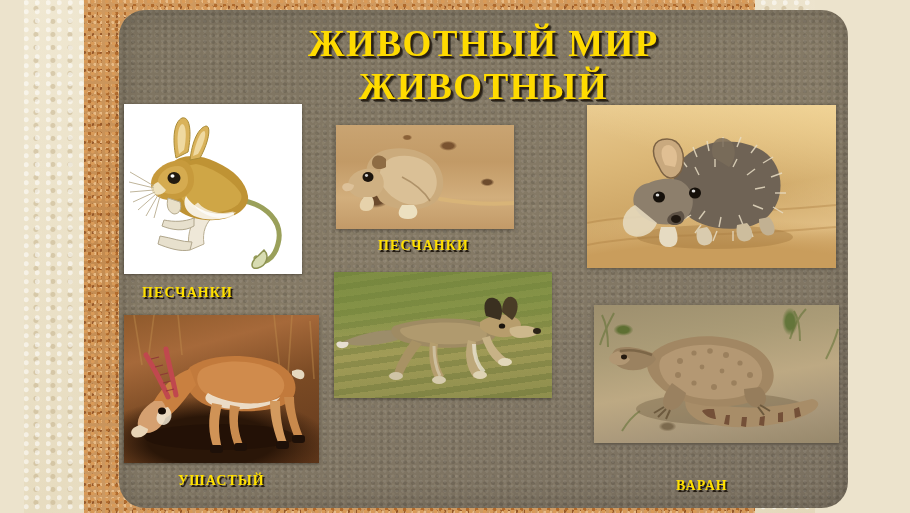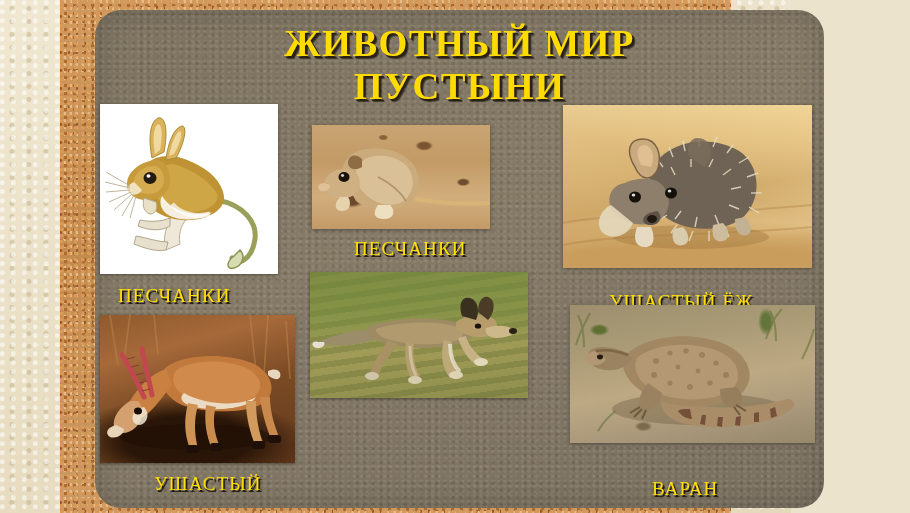--- a/index.html
+++ b/index.html
@@ -8,20 +8,21 @@
     font-family:"Liberation Serif", serif;
     background:#ece3cc;
   }
   #slide{
     position:relative;width:791px;height:513px;
     background:
       radial-gradient(circle at 20% 30%, rgba(255,255,255,.55) 0 2px, rgba(0,0,0,0) 3px),
       radial-gradient(circle at 70% 65%, rgba(190,170,130,.45) 0 2px, rgba(0,0,0,0) 3px),
       linear-gradient(135deg,#f0e8d2 0%,#e7dcc0 40%,#efe7d3 70%,#e4d8bb 100%);
     background-size:11px 9px, 17px 13px, 100% 100%;
+    margin-left:24px;
   }
   
   .cork{
     position:absolute;
     left:60px;top:0px;right:60px;bottom:0px;
     background:
       radial-gradient(circle at 25% 25%, #d89a58 0 1.6px, rgba(0,0,0,0) 2.2px),
       radial-gradient(circle at 62% 70%, #b06a2c 0 1.5px, rgba(0,0,0,0) 2.1px),
       radial-gradient(circle at 85% 18%, #e8bb86 0 1.4px, rgba(0,0,0,0) 2px),
       radial-gradient(circle at 8% 80%, #97592a 0 1.3px, rgba(0,0,0,0) 1.9px),
@@ -55,21 +56,21 @@
   #title .l2{display:block;}
   
   .card{position:absolute;}
   .photo{
     position:absolute;inset:0;
     background-size:cover;background-position:center;
     box-shadow:0 1px 4px rgba(0,0,0,.35);
   }
   .caption{
     position:absolute;
-    font-size:19px;font-weight:normal;letter-spacing:1.1px;
+    font-size:14px;font-weight:bold;letter-spacing:1.1px;
     color:#ffe000;
     text-shadow:1.5px 1.5px 0 #241b10, 2px 2px 1px rgba(0,0,0,.5);
     white-space:nowrap;
     font-family:"Liberation Serif", serif;
   }
 
   
 
   
   .jerboa{background:#ffffff;}
@@ -119,21 +120,21 @@
 <body>
 
 <div id="slide">
 
   <div class="cork"></div>
 
   <div class="panel">
 
     <div id="title">
       <span>ЖИВОТНЫЙ  МИР</span>
-      <span class="l2">ПУСТЫНИ</span>
+      <span class="l2">ЖИВОТНЫЙ</span>
     </div>
 
     <div class="card" style="left:5px;top:94px;width:178px;height:170px;">
       <div class="photo jerboa">
         <div class="art">
           <svg viewBox="0 0 178 170" preserveAspectRatio="none">
             <g>
 
               <path d="M116 96 C142 100 160 118 154 140 C150 156 138 162 132 154" stroke="#9aa05a" stroke-width="5" fill="none" stroke-linecap="round"></path>
               <path d="M134 152 C126 158 126 166 134 164 C142 162 146 152 140 146 Z" fill="#d8dcb2" stroke="#8d9352" stroke-width="1.5"></path>
@@ -276,21 +277,20 @@
             <ellipse cx="89" cy="114" rx="5" ry="4" fill="#201811"></ellipse>
 
             <path d="M74 122 C70 134 72 142 82 142 C92 142 92 132 88 122 Z" fill="#e6dbc2"></path>
             <path d="M110 124 C108 136 112 142 120 140 C128 138 126 128 120 122 Z" fill="#d9cbae"></path>
             <path d="M150 120 C148 132 152 138 160 136 C168 134 166 124 160 118 Z" fill="#cdbd9d"></path>
             <path d="M172 114 C172 126 176 132 184 130 C190 128 188 118 182 112 Z" fill="#c2b192"></path>
           </svg>
         </div>
       </div>
     </div>
-    <div class="caption" style="left:514px;top:281px;">УШАСТЫЙ  ЁЖ</div>
 
     <div class="card" style="left:5px;top:305px;width:195px;height:148px;">
       <div class="photo saiga">
         <div class="art">
           <svg viewBox="0 0 195 148" preserveAspectRatio="none">
 
             <g opacity=".45" stroke="#c08d4c" stroke-width="1.6">
               <path d="M10 0 L18 50"></path>
                 <path d="M30 0 L24 46"></path>
                 <path d="M54 0 L58 40"></path>

